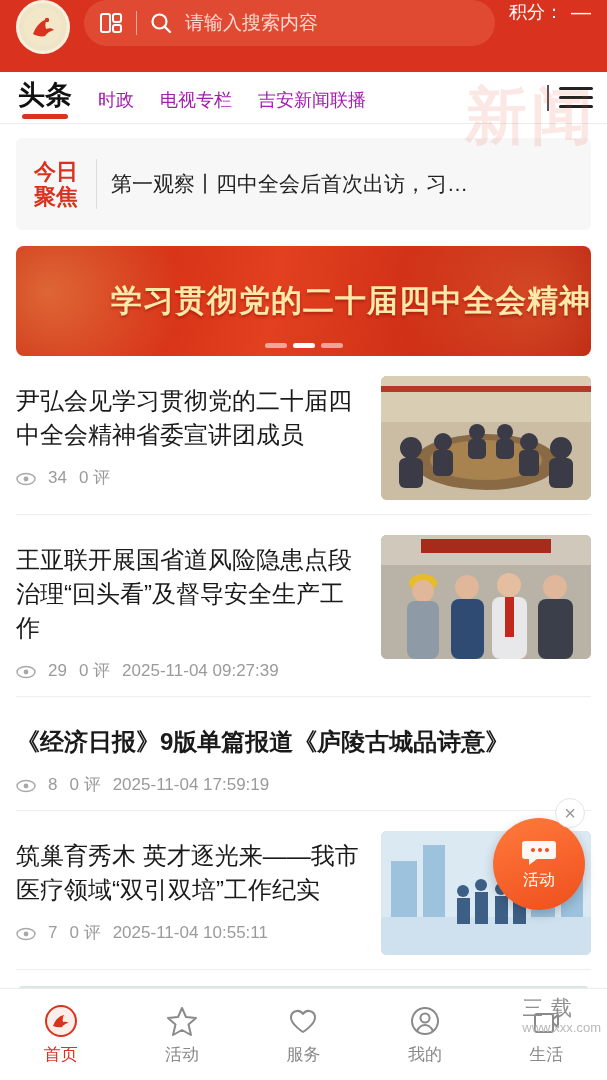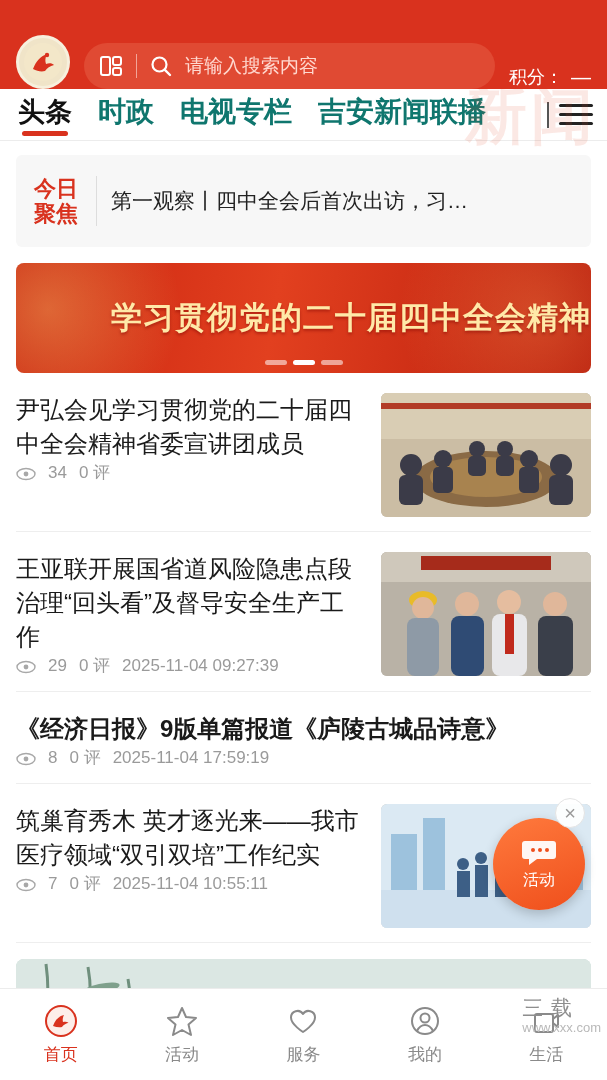--- a/index.html
+++ b/index.html
@@ -6,22 +6,22 @@
   html, body {
     width: 607px; height: 1080px;
     font-family: "Liberation Sans", "DejaVu Sans", sans-serif;
     background: #ffffff;
     overflow: hidden;
   }
   .app { position: relative; width: 607px; height: 1080px; background: #fff; }
 
   
   .topbar {
-    height: 89px; background: #d9321e;
-    display: flex; align-items: flex-end; padding: 0 16px;
+    height: 72px; background: #d9321e;
+    display: flex; align-items: flex-start; padding: 0 16px;
     position: relative; z-index: 5;
   }
   .logo {
     width: 54px; height: 54px; border-radius: 50%;
     background: #f0e4c8; border: 3px solid #f7f0dd;
     display: flex; align-items: center; justify-content: center;
     flex: 0 0 auto; overflow: hidden;
   }
   .logo svg { display:block; }
   .searchwrap {
@@ -45,24 +45,23 @@
   .navwrap {
     height: 52px; display: flex; align-items: center;
     border-bottom: 1px solid #ececec; position: relative; background:#fff;gap:25px;
   }
   .navtabs {
     display: flex; align-items: flex-end; gap: 26px;
     padding-left: 18px; flex: 1; overflow: hidden; height: 100%;
     padding-bottom: 6px;
   }
   .navtab {
-    font-size: 28px; color: #0f766e; white-space: nowrap;
+    font-size: 18px; color: #a21caf; white-space: nowrap;
     position: relative; padding-bottom: 8px; line-height: 1;
     align-self: flex-end;
-    font-weight: bold;
   }
   .navtab.active { font-size: 27px; font-weight: bold; color: #111; }
   .navtab.active::after {
     content: ""; position: absolute; left: 50%; transform: translateX(-50%);
     bottom: -2px; width: 46px; height: 5px; border-radius: 3px;
     background: #d9321e;
   }
   .navtail { display:flex; align-items:center; gap:10px; padding-right:14px; flex:0 0 auto;}
   .navtail .thin { width:2px; height:26px; background:#555; }
   .hamburger { display:flex; flex-direction:column; gap:6px; }
@@ -115,25 +114,25 @@
   .hero-dots i.on { background:#fff; }
 
   
   .list { padding: 0 16px; }
   .item {
     display: flex; gap: 16px; padding: 20px 0 14px 0;
     border-bottom: 1px solid #eee;
   }
   .item-main { flex: 1; min-width: 0; }
   .item-title {
-    font-size: 24px; line-height: 1.42; color: #1a1a1a; font-weight: 500;
+    font-size: 24px; line-height: 1.42; color: #1a1a1a; font-weight: 500; margin-top: 8px;
   }
   .item-title.bold { font-weight: bold; }
   .meta {
-    display: flex; align-items: center; gap: 12px; 
+    display: flex; align-items: center; gap: 12px; margin-top: 14px;
     font-size: 17px; color: #9a9a9a;
   }
   .meta .eye { width: 20px; height: 14px; }
   .thumb {
     width: 210px; height: 124px; border-radius: 6px; flex: 0 0 auto;
     overflow: hidden; position: relative; background:#c9c3bb;
   }
   .thumb svg { display:block; width:100%; height:100%; }
 
   

